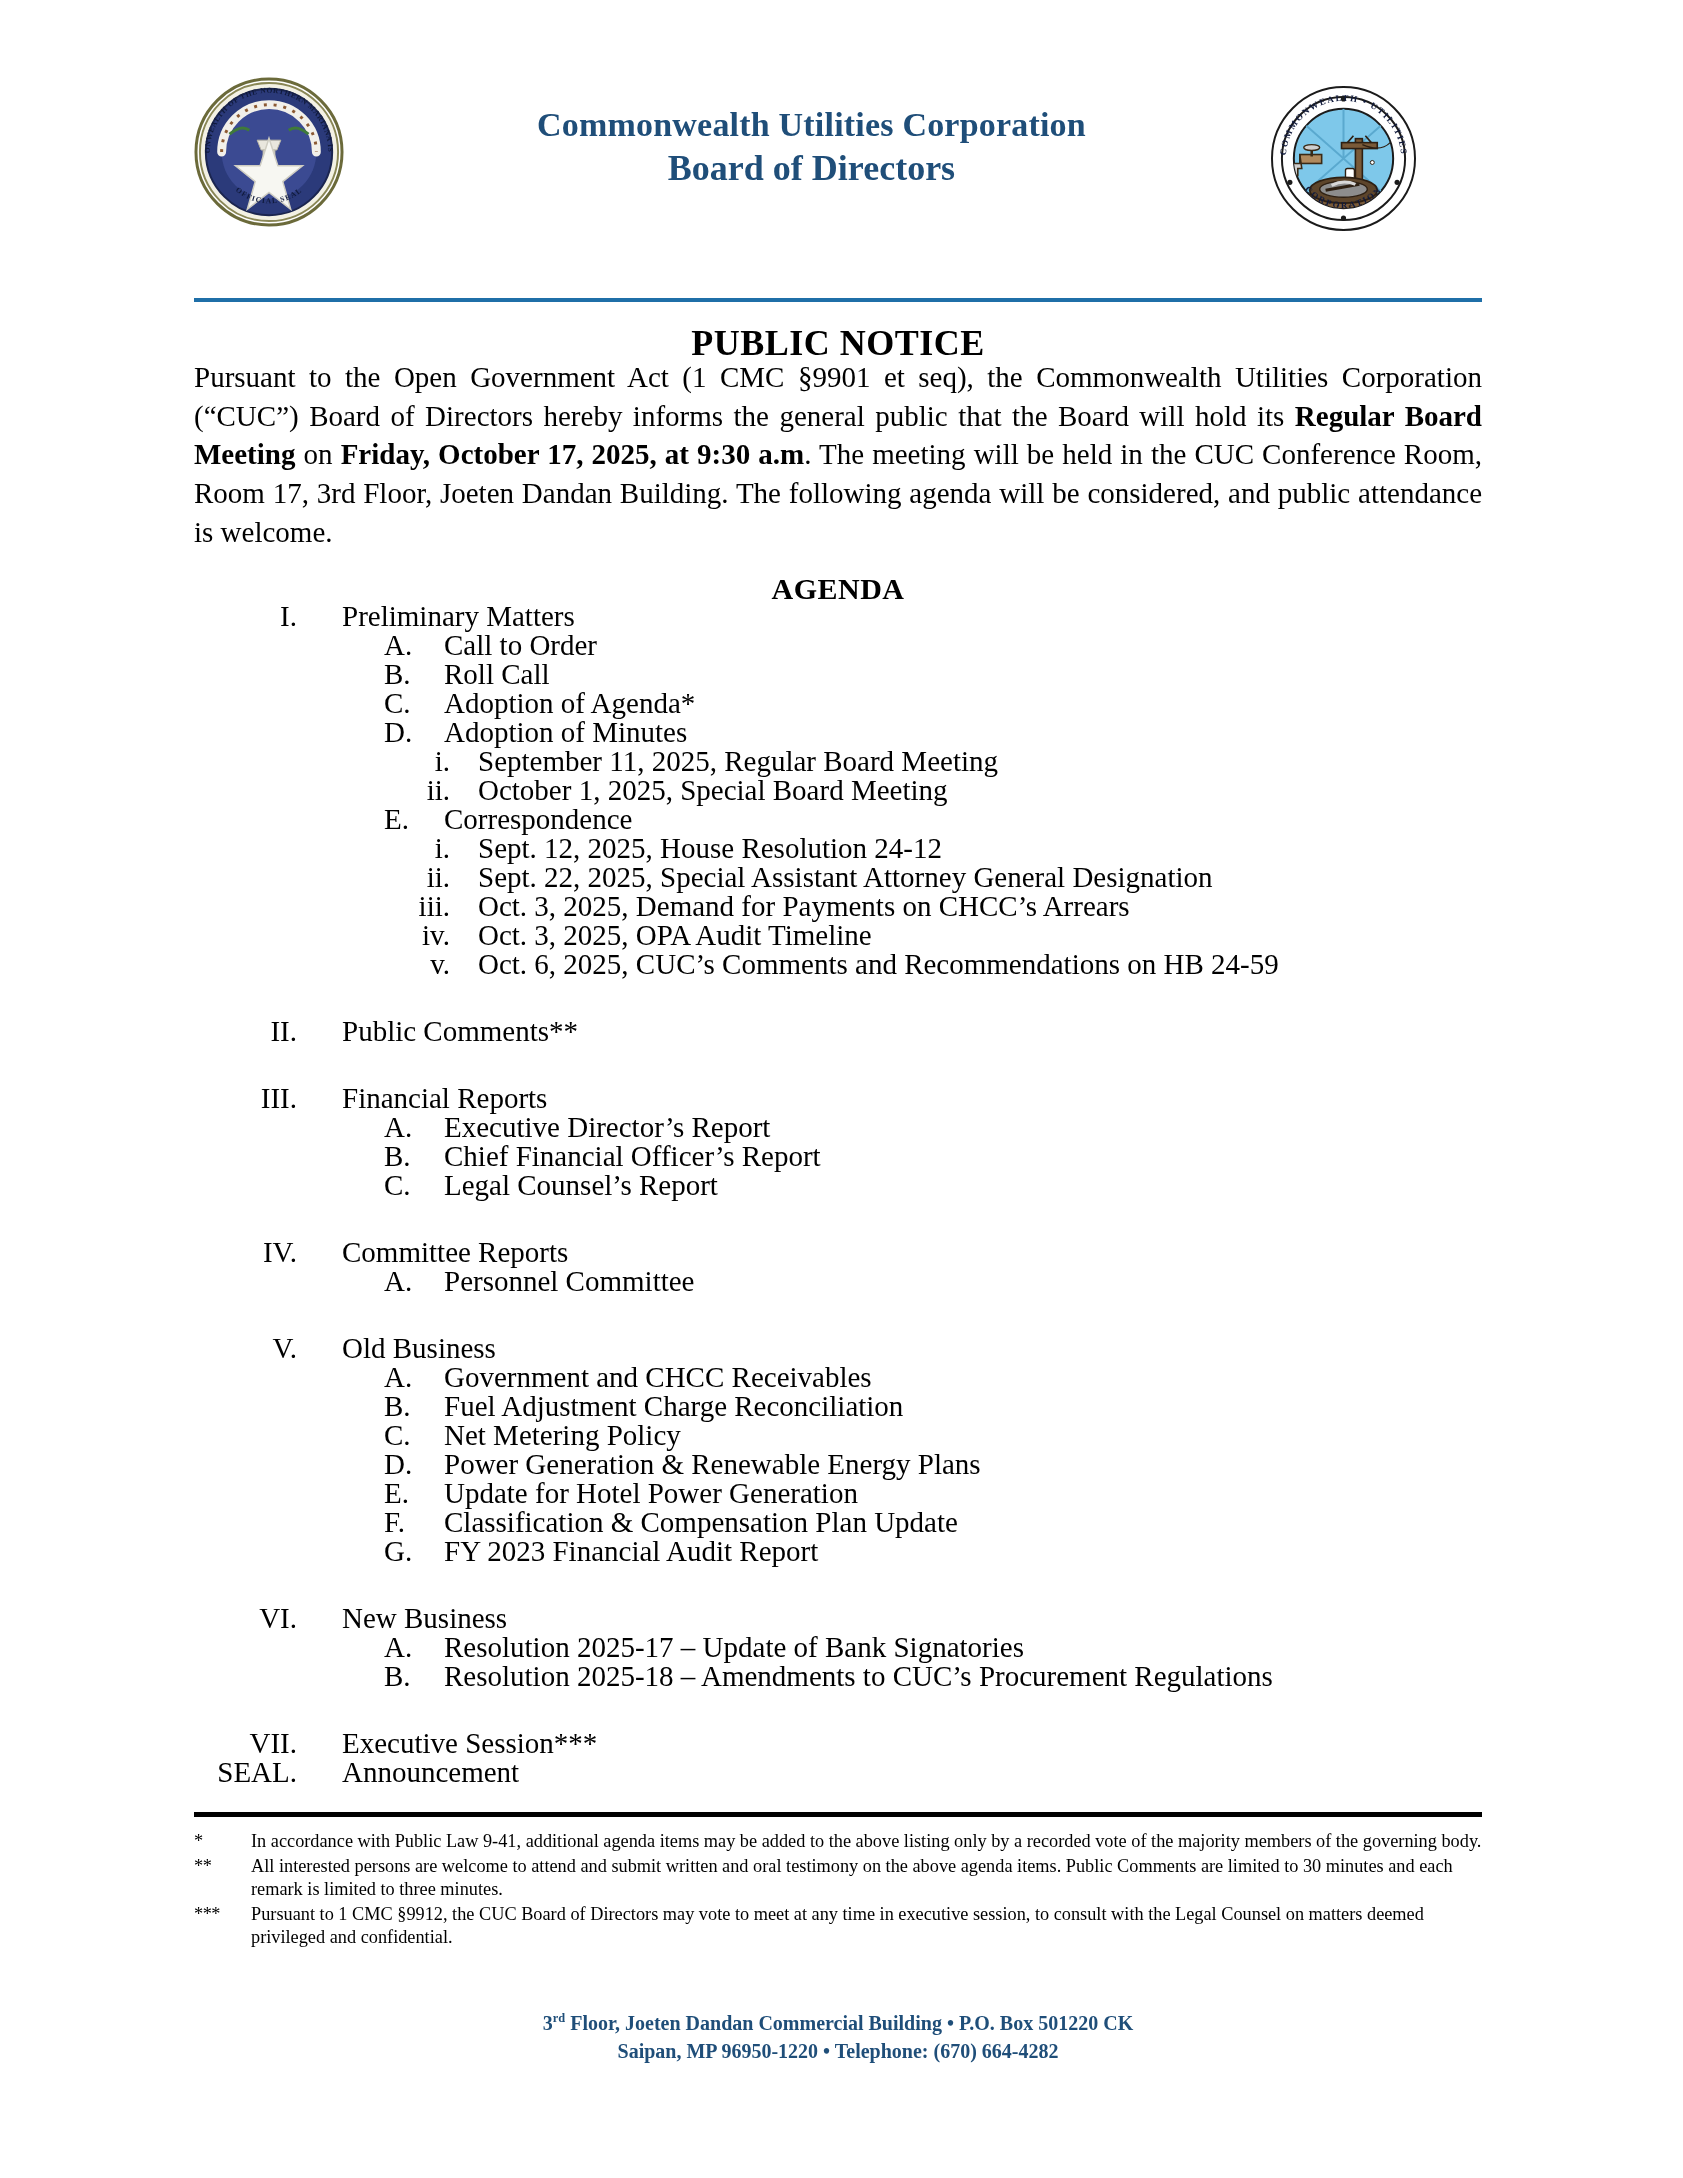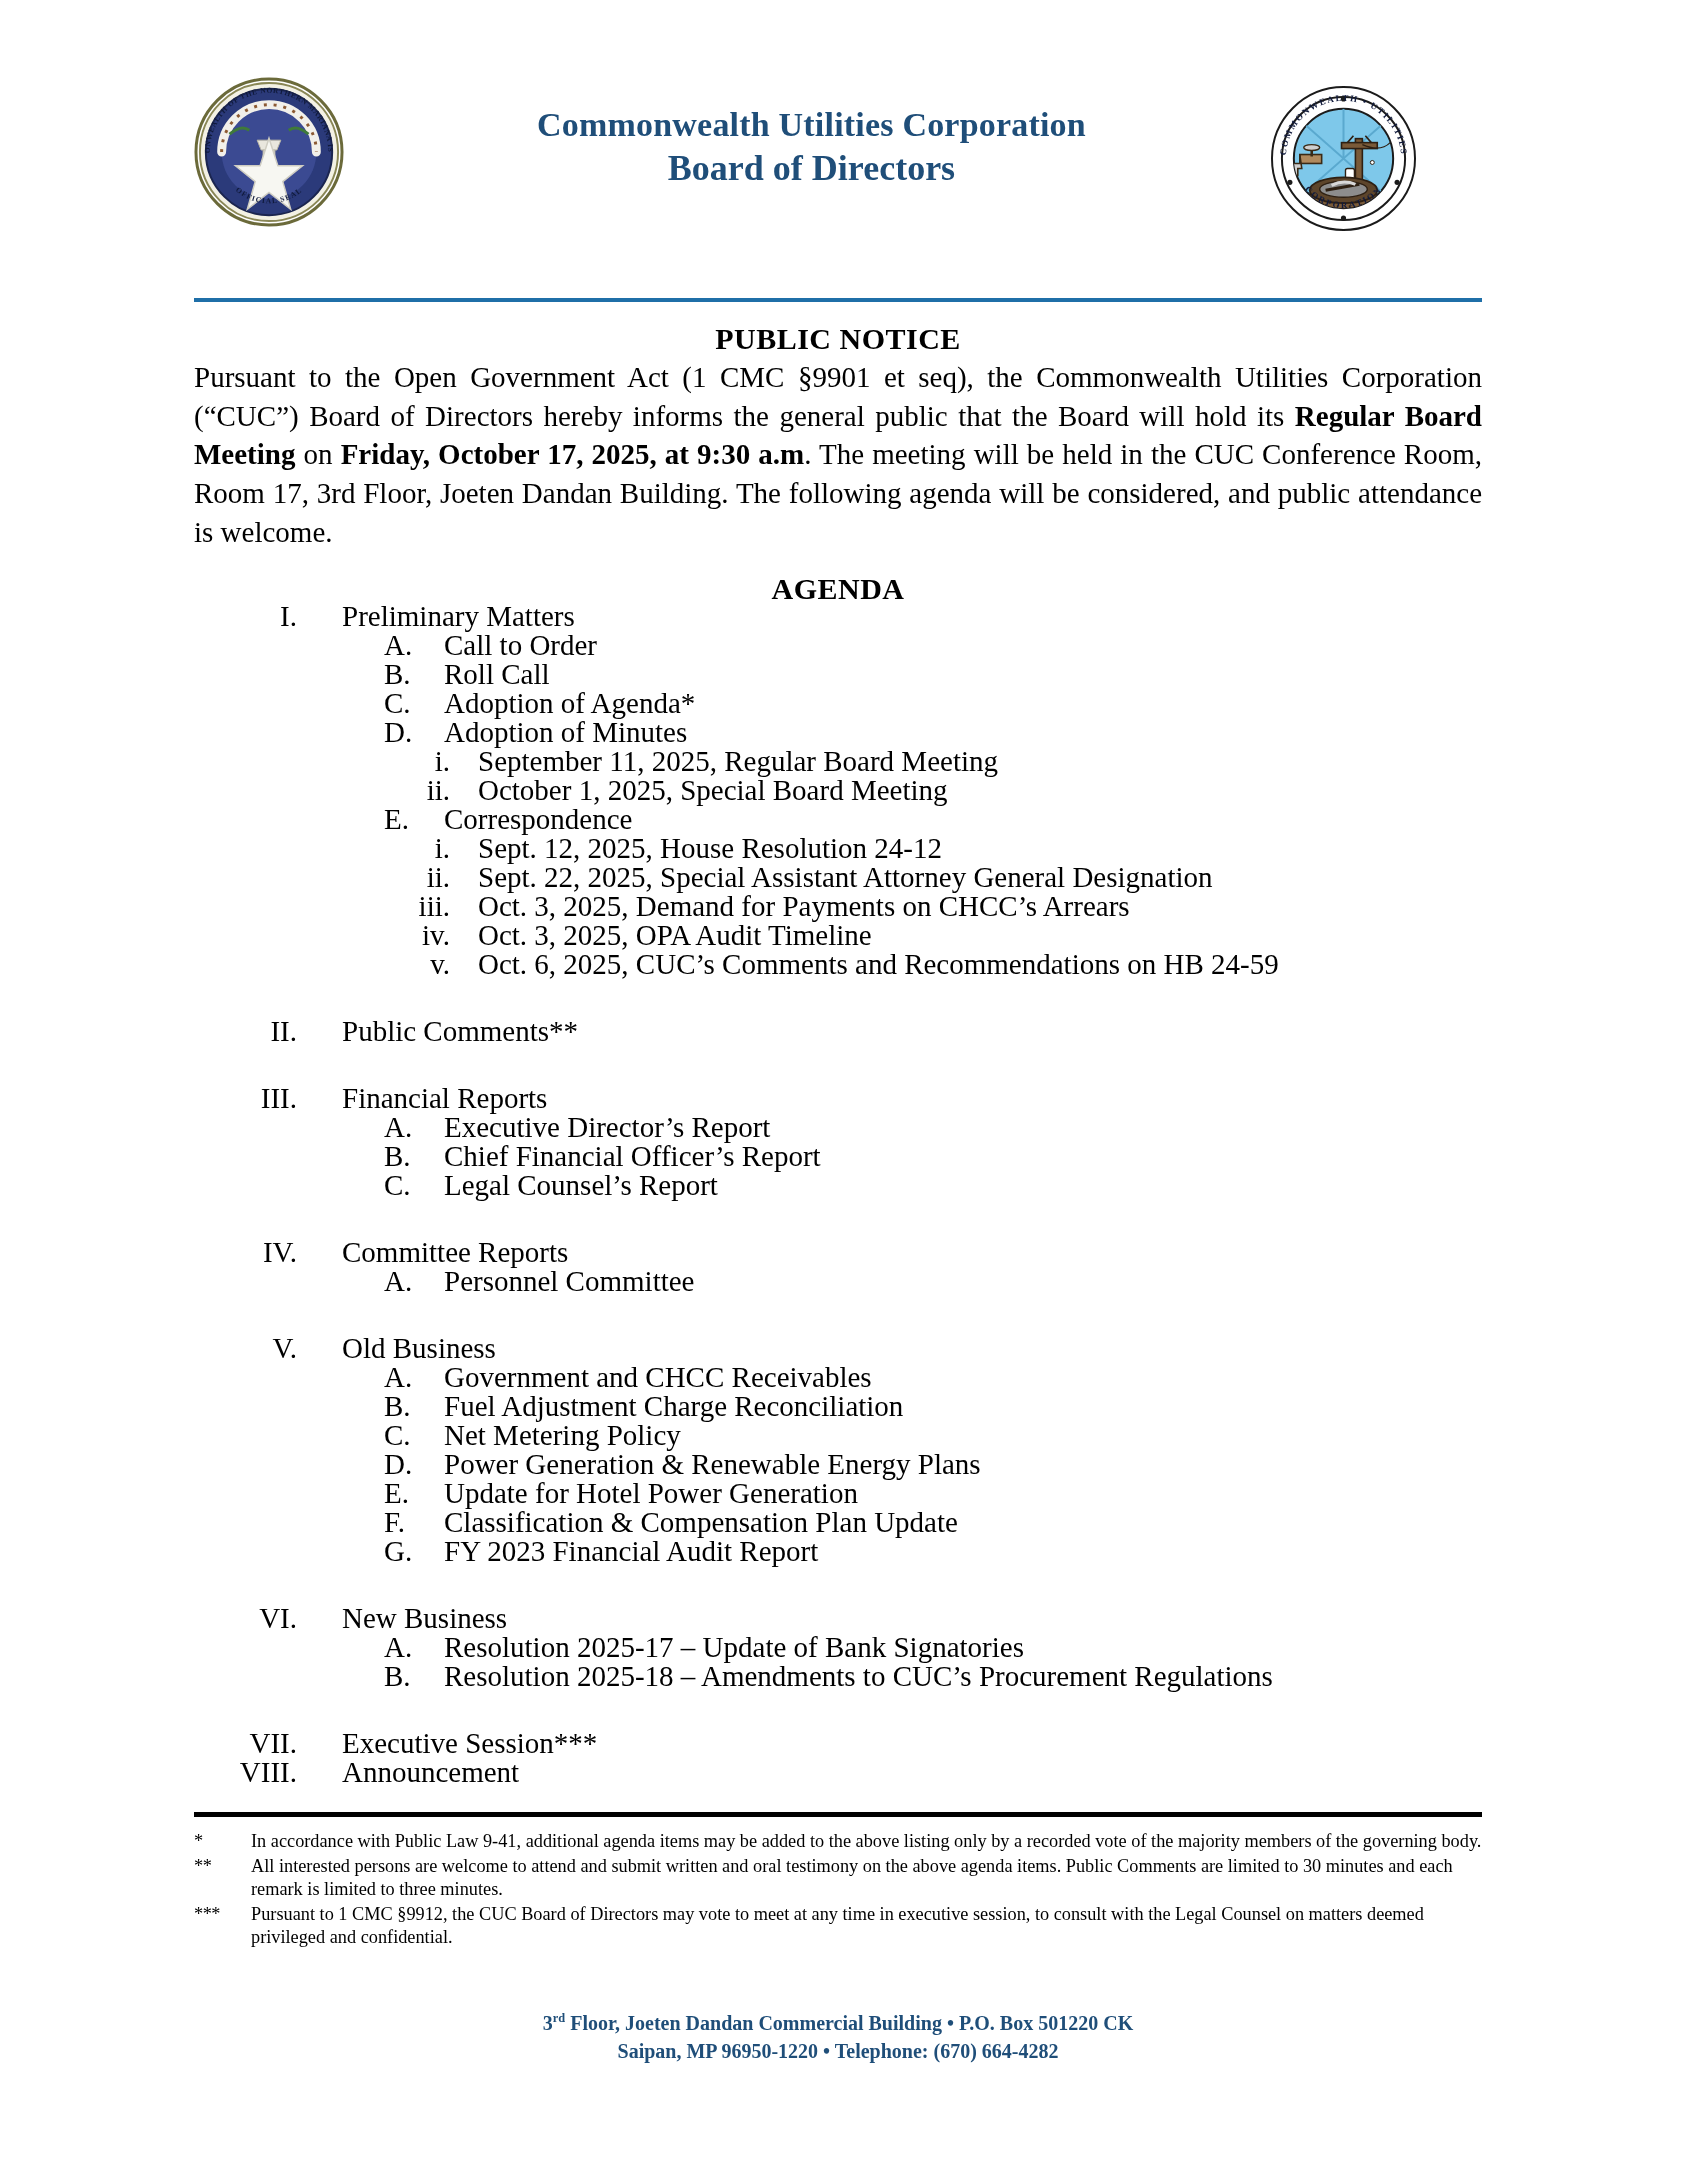--- a/index.html
+++ b/index.html
@@ -76,21 +76,21 @@
     background: #1F6FA8;
   }
 
   
   .notice-title {
     position: absolute;
     left: 194px;
     top: 322px;
     width: 1288px;
     text-align: center;
-    font-size: 30px;
+    font-size: 36px;
     font-weight: bold;
     letter-spacing: 0.5px;
   }
   .notice-para {
     position: absolute;
     left: 194px;
     top: 358px;
     width: 1288px;
     font-size: 29px;
     line-height: 1.335;
@@ -484,21 +484,21 @@
       <div class="gap-lg" style="height: 38px;"></div>
       <div class="sec">
         <div class="sec-row">
           <span class="sec-num">VII.</span>
           <span class="sec-label">Executive Session***</span>
         </div>
       </div>
       <div class="gap-sm" style="height: 0px;"></div>
       <div class="sec">
         <div class="sec-row">
-          <span class="sec-num">VIII.</span>
+          <span class="sec-num">SEAL.</span>
           <span class="sec-label">Announcement</span>
         </div>
       </div>
     </div>
 
   <div class="foot-rule"></div>
   <div class="footnotes" id="footnotes">
       <div class="fn">
         <span class="fn-mark">*</span>
         <span class="fn-text">In accordance with Public Law 9-41, additional agenda items may be added to the above listing only by a recorded vote of the majority members of the governing body.</span>

